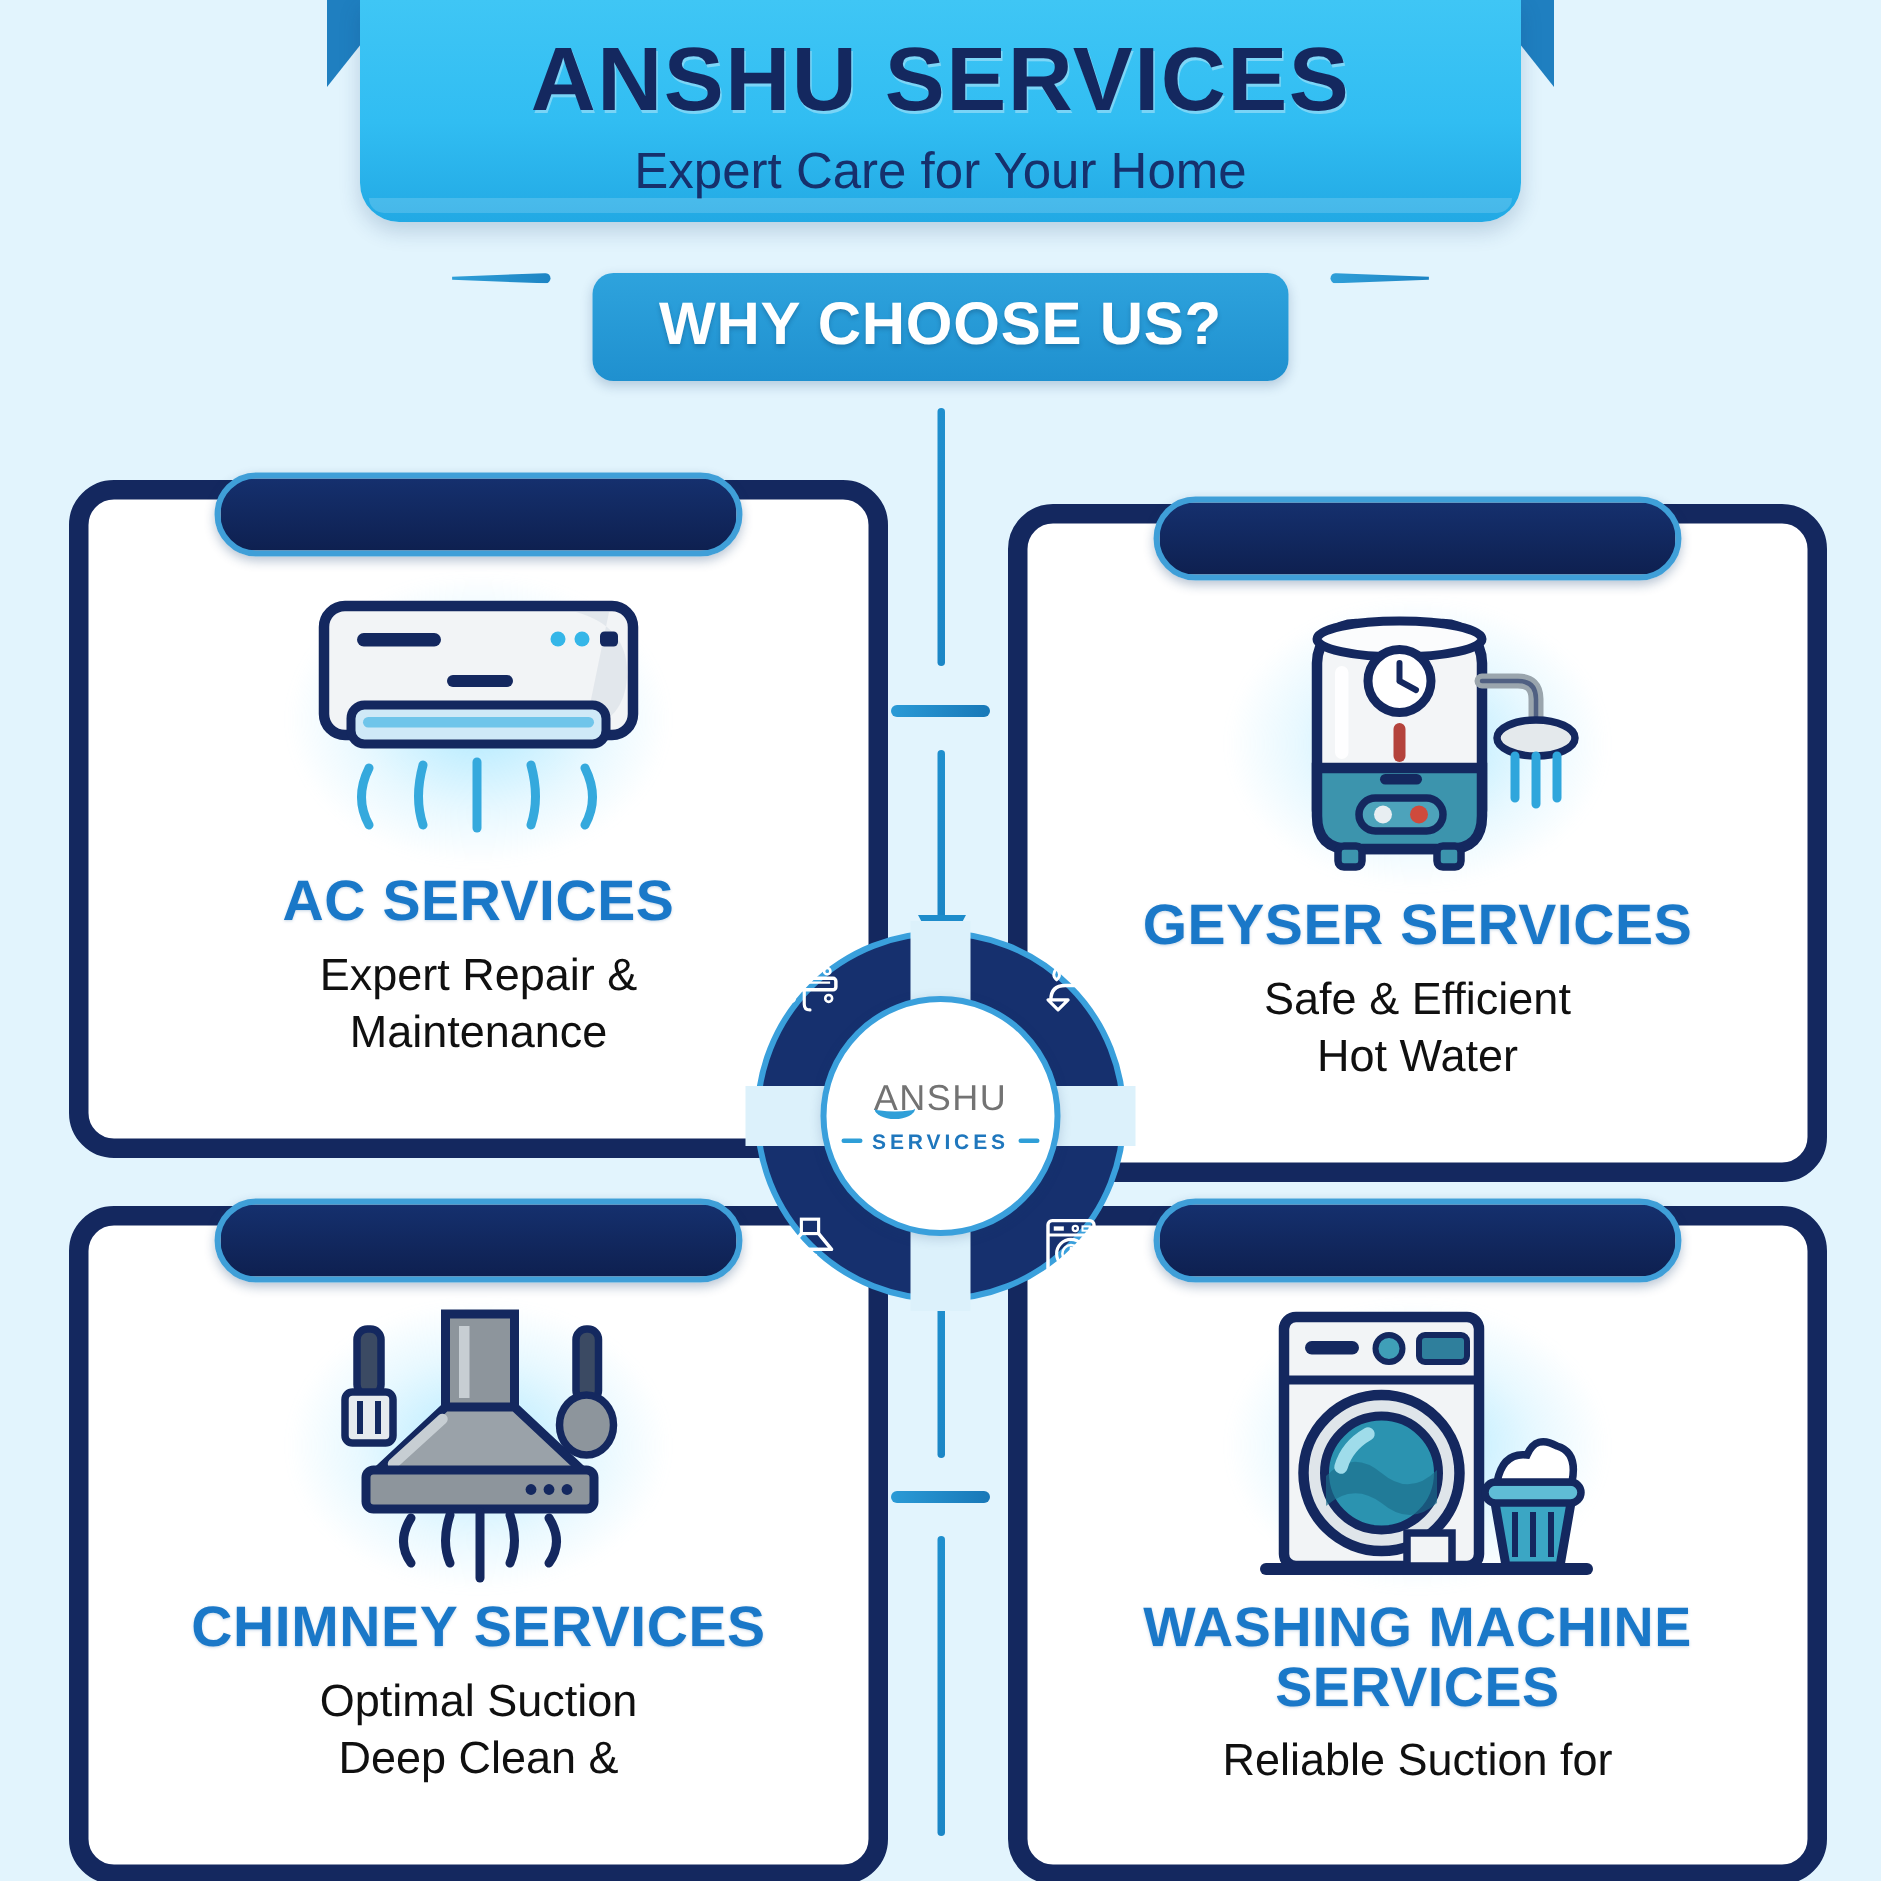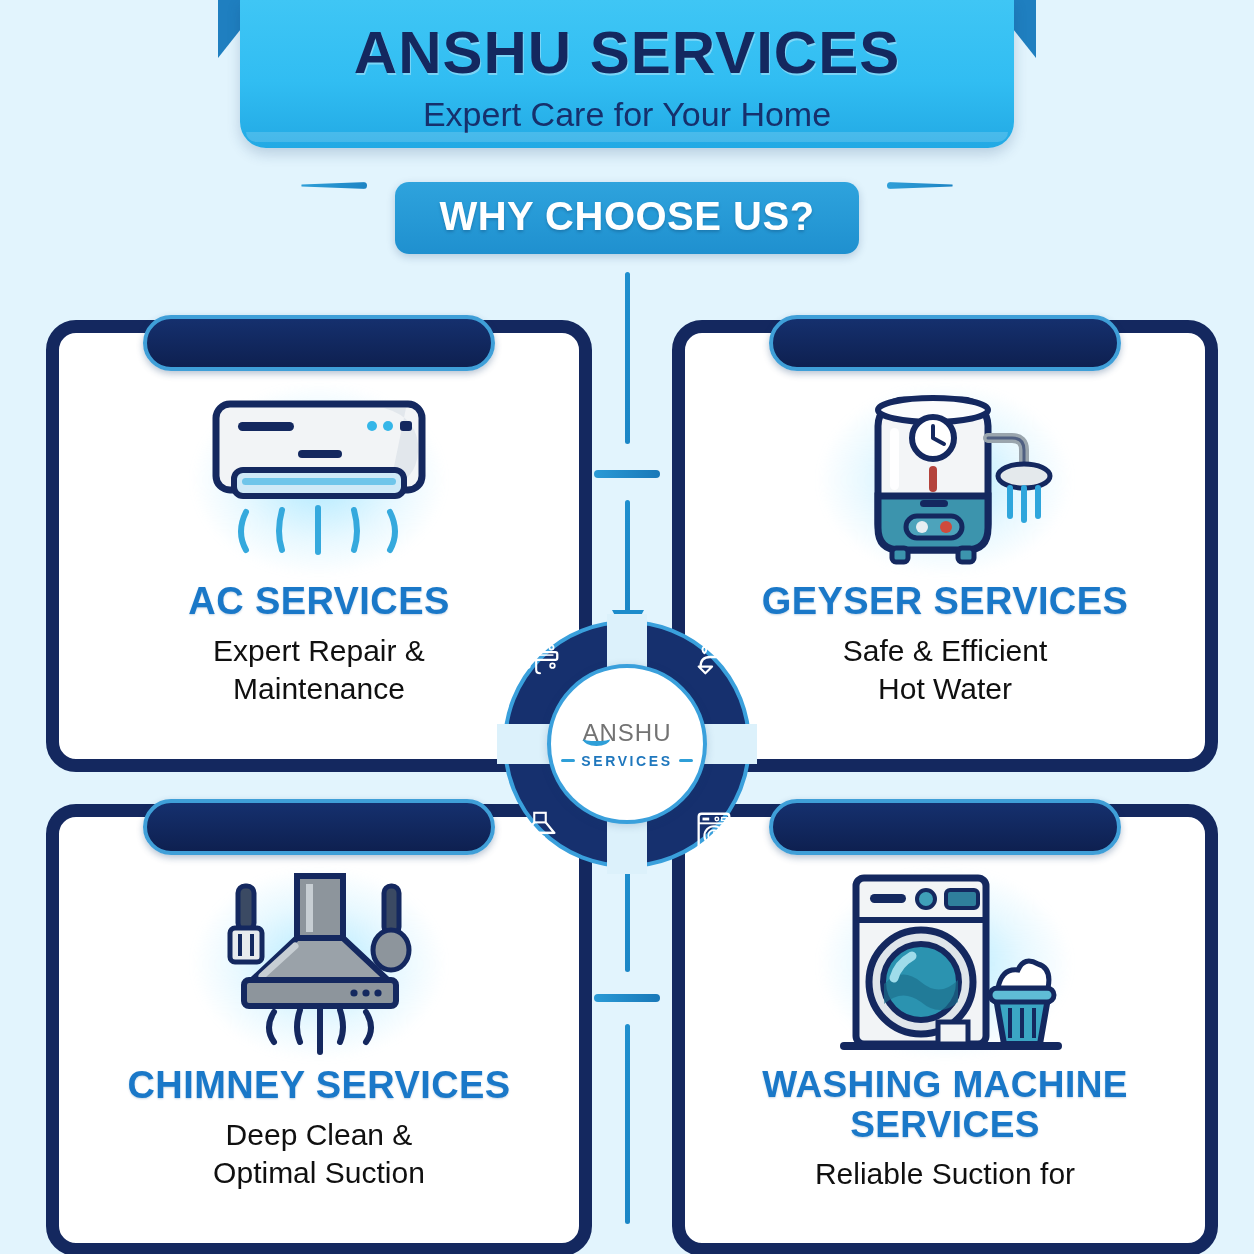--- a/index.html
+++ b/index.html
@@ -68,21 +68,21 @@
   
   .grid{position:absolute;left:0;top:272px;width:1254px;height:960px;}
   .card{
     position:absolute;width:546px;height:452px;
     border:13px solid #14285f;border-radius:30px;
     background:#ffffff;
     box-sizing:border-box;
     display:flex;flex-direction:column;align-items:center;margin-top:40px;
   }
   .card.tl{left:46px;top:8px;}
-  .card.tr{left:672px;top:8px;}
+  .card.tr{left:672px;top:24px;}
   .card.bl{left:46px;top:492px;}
   .card.br{left:672px;top:492px;}
 
   .card-tab{
     position:absolute;top:-18px;left:50%;transform:translateX(-50%);
     width:352px;height:56px;border-radius:28px;
     background:linear-gradient(180deg,#15306e 0%,#0e2050 100%);
     border:4px solid #3f9fd8;
     box-sizing:border-box;
     box-shadow:0 3px 7px rgba(20,60,110,.30);
@@ -281,22 +281,22 @@
           <ellipse cx="197" cy="78" rx="18" ry="20" fill="#8d959c" stroke="#14285f" stroke-width="5"></ellipse>
           <path d="M80 140 Q70 156 80 170" stroke="#14285f" stroke-width="6" fill="none" stroke-linecap="round"></path>
           <path d="M106 138 Q100 156 106 170" stroke="#14285f" stroke-width="6" fill="none" stroke-linecap="round"></path>
           <path d="M126 136 L126 180" stroke="#14285f" stroke-width="6" fill="none" stroke-linecap="round"></path>
           <path d="M146 138 Q152 156 146 170" stroke="#14285f" stroke-width="6" fill="none" stroke-linecap="round"></path>
           <path d="M172 140 Q182 156 172 170" stroke="#14285f" stroke-width="6" fill="none" stroke-linecap="round"></path>
         </svg>
       </div>
       <div class="card-title">CHIMNEY SERVICES</div>
       <div class="card-sub">
+        <div>Optimal Suction</div>
         <div>Deep Clean &amp;</div>
-        <div>Optimal Suction</div>
       </div>
     </div>
 
     <div class="card br">
       <div class="card-tab"></div>
       <div class="icon-area">
         <div class="glow"></div>
         <svg width="250" height="185" viewBox="0 0 250 185">
           <rect x="36" y="6" width="130" height="166" rx="8" fill="#f2f4f6" stroke="#14285f" stroke-width="7"></rect>
           <line x1="36" y1="48" x2="166" y2="48" stroke="#14285f" stroke-width="6"></line>

